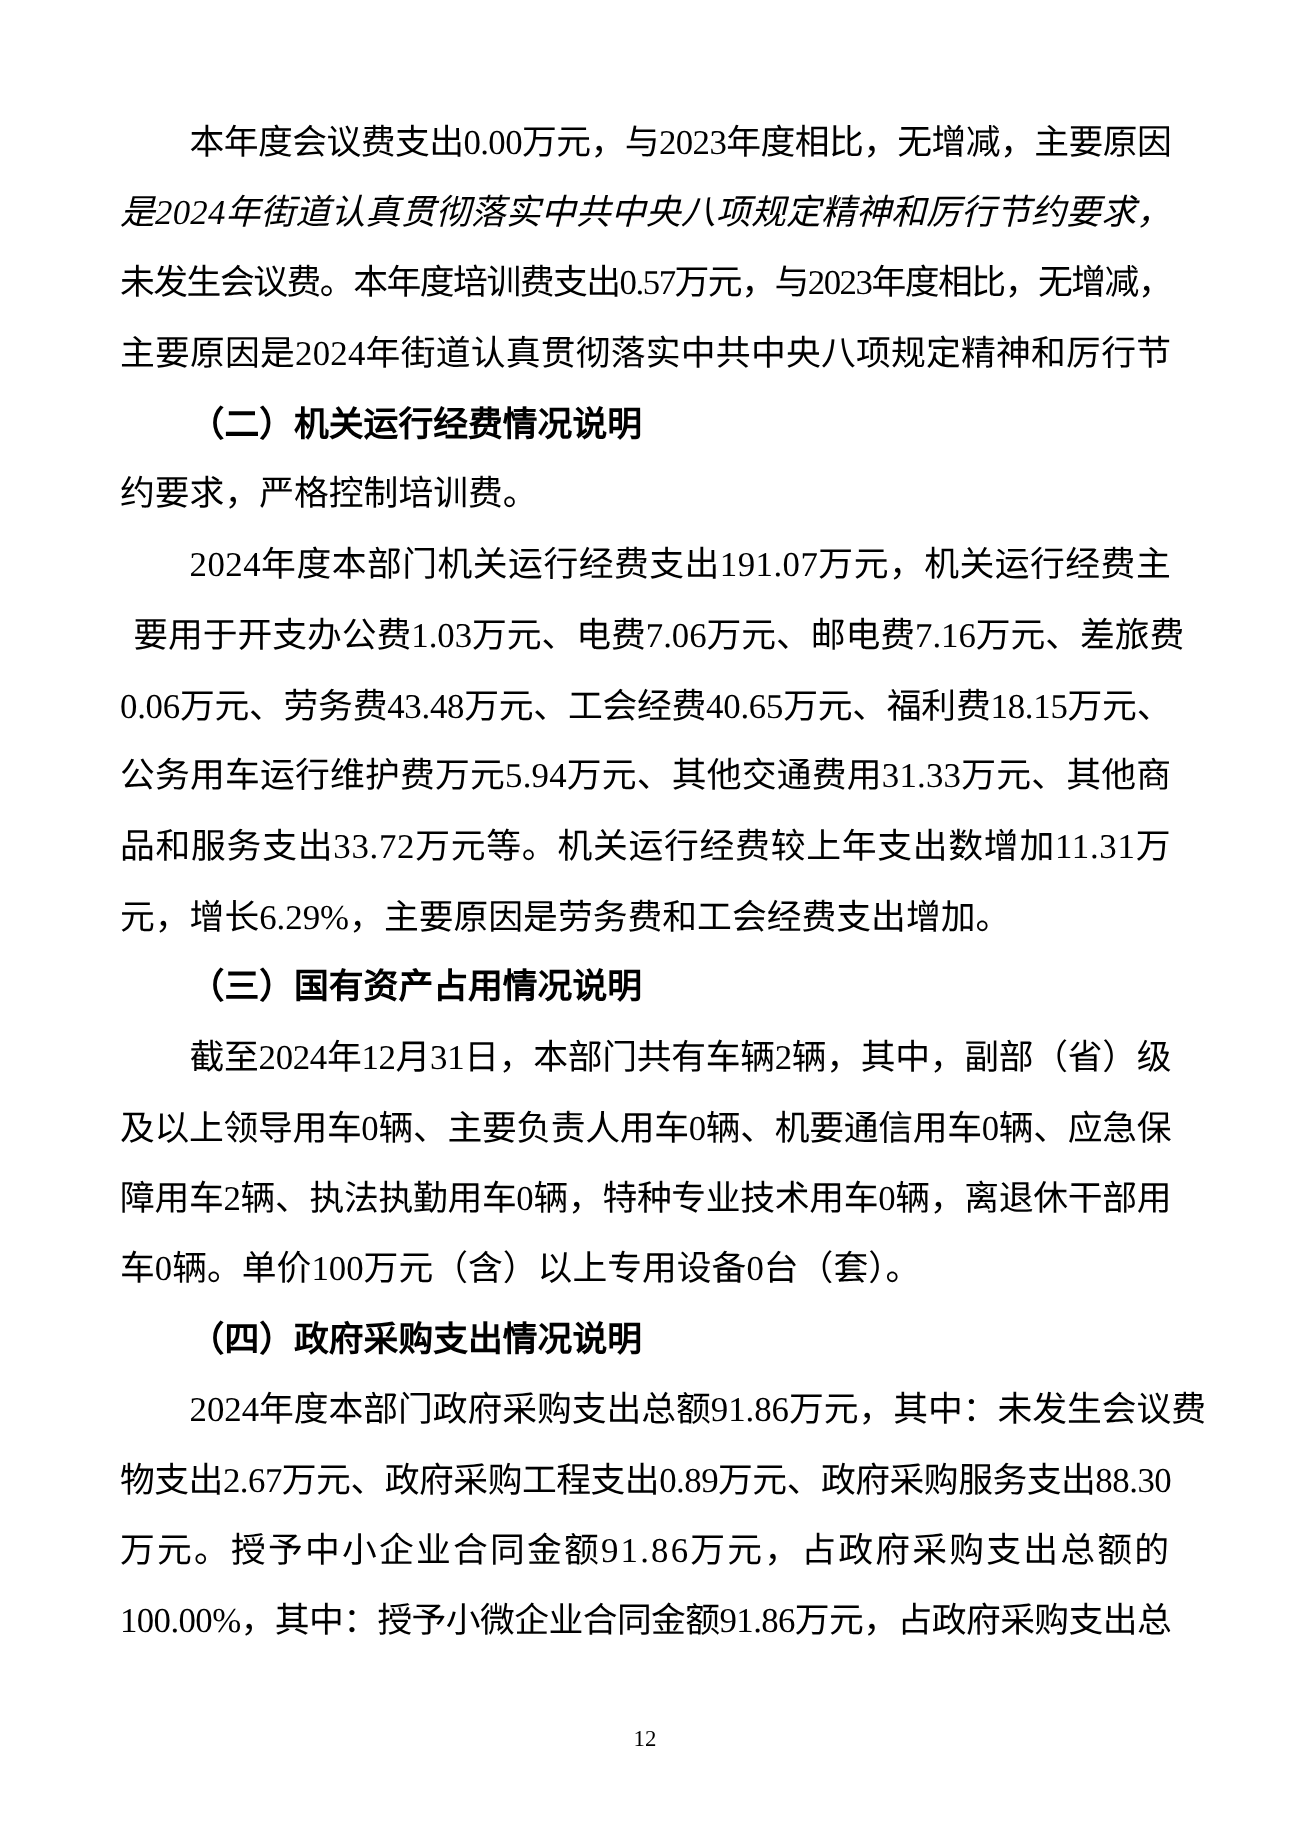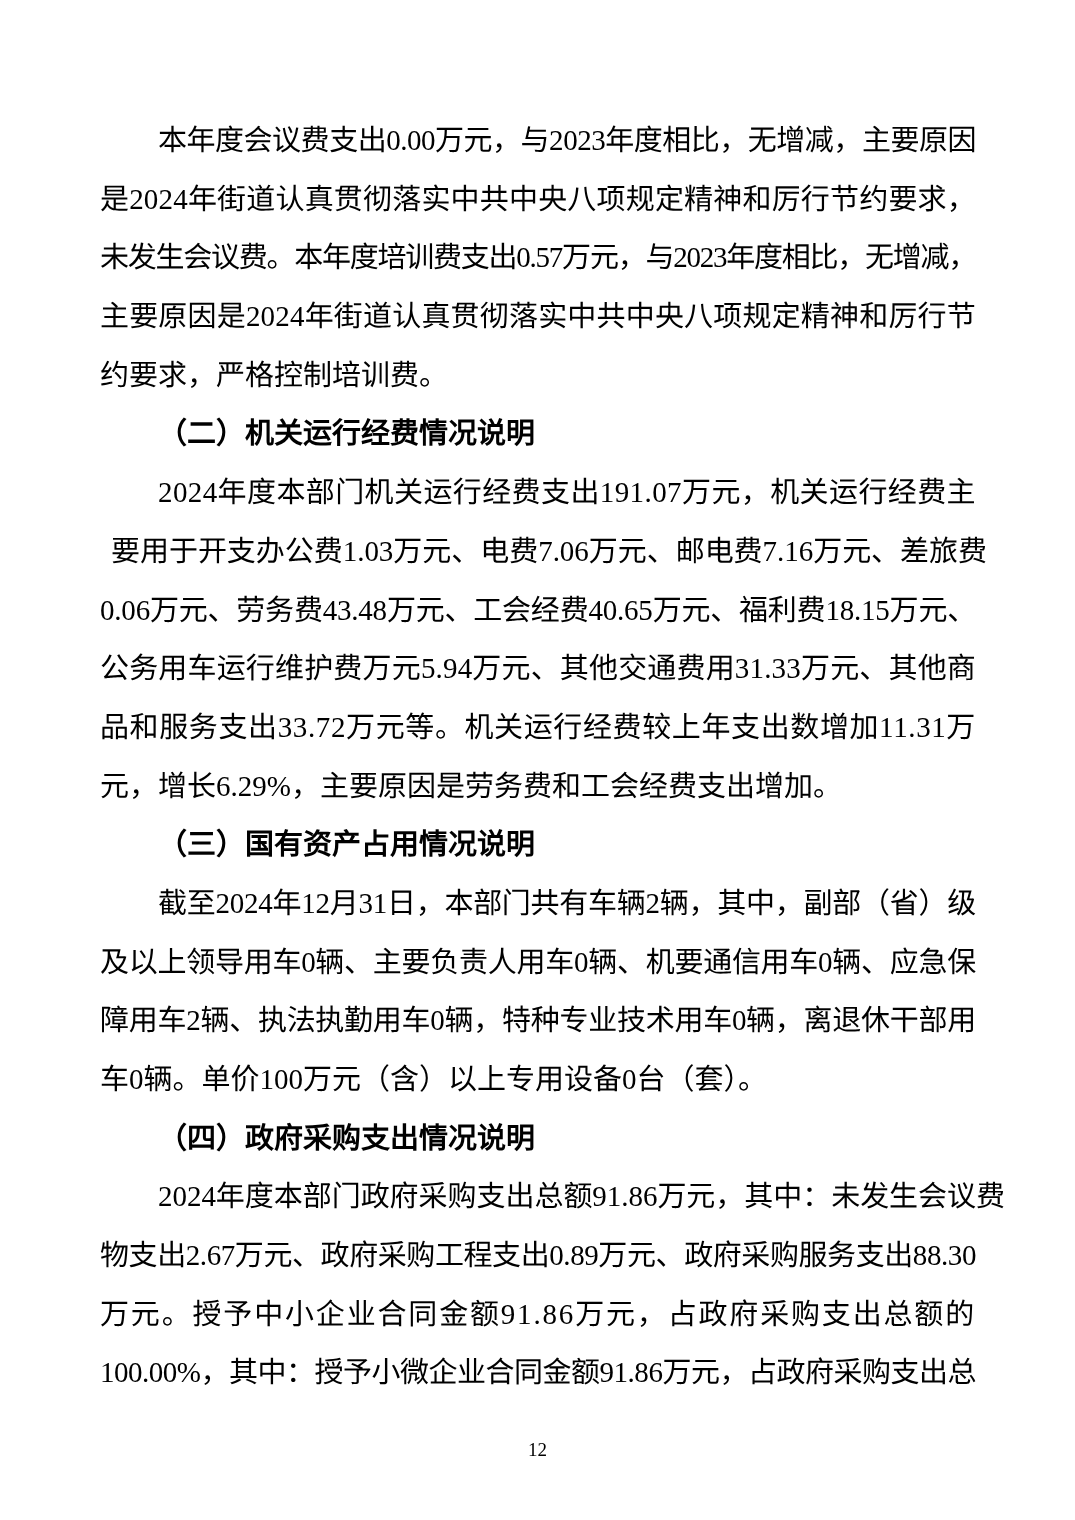--- a/index.html
+++ b/index.html
@@ -13,21 +13,21 @@
     overflow: hidden;
   }
   .page {
     position: absolute;
     inset: 0;
     background: #ffffff;
   }
   .text-block {
     position: absolute;
     left: 100px;
-    top: 111px;
+    top: 90px;
     width: 876px;
     font-size: 29px;
     line-height: 58.7px;
   }
   .line {
     height: 58.7px;
     white-space: nowrap;
     text-align: left;
   }
   .line.indent { text-indent: 58px; }
@@ -41,25 +41,25 @@
     font-size: 19px;
     line-height: 26px;
   }
 </style>
 </head>
 <body>
 
 <div class="page">
   <main class="text-block">
       <div class="line indent justify" style="letter-spacing: -0.477746px;"><span>本年度会议费支出0.00万元，与2023年度相比，无增减，主要原因</span></div>
-      <div class="line justify" style="letter-spacing: 0.187012px;"><span>是2024年街道认真贯彻落实中共中央八项规定精神和厉行节约要求，</span></div>
+      <div class="line justify" style="letter-spacing: 0.187012px; font-style: italic;"><span>是2024年街道认真贯彻落实中共中央八项规定精神和厉行节约要求，</span></div>
       <div class="line justify" style="letter-spacing: -1.24349px;"><span>未发生会议费。本年度培训费支出0.57万元，与2023年度相比，无增减，</span></div>
       <div class="line justify" style="letter-spacing: 0.187012px;"><span>主要原因是2024年街道认真贯彻落实中共中央八项规定精神和厉行节</span></div>
+      <div class="line heading indent">（二）机关运行经费情况说明</div>
       <div class="line">约要求，严格控制培训费。</div>
-      <div class="line heading indent">（二）机关运行经费情况说明</div>
       <div class="line indent justify" style="letter-spacing: 0.401042px;"><span>2024年度本部门机关运行经费支出191.07万元，机关运行经费主</span></div>
       <div class="line justify" style="letter-spacing: -0.0342061px; margin-left: 11px;"><span>要用于开支办公费1.03万元、电费7.06万元、邮电费7.16万元、差旅费</span></div>
       <div class="line justify" style="letter-spacing: -0.207698px;"><span>0.06万元、劳务费43.48万元、工会经费40.65万元、福利费18.15万元、</span></div>
       <div class="line justify" style="letter-spacing: 0.170982px;"><span>公务用车运行维护费万元5.94万元、其他交通费用31.33万元、其他商</span></div>
       <div class="line justify" style="letter-spacing: 0.616071px;"><span>品和服务支出33.72万元等。机关运行经费较上年支出数增加11.31万</span></div>
       <div class="line">元，增长6.29%，主要原因是劳务费和工会经费支出增加。</div>
       <div class="line heading indent">（三）国有资产占用情况说明</div>
       <div class="line indent justify" style="letter-spacing: -0.258049px;"><span>截至2024年12月31日，本部门共有车辆2辆，其中，副部（省）级</span></div>
       <div class="line justify" style="letter-spacing: -0.266113px;"><span>及以上领导用车0辆、主要负责人用车0辆、机要通信用车0辆、应急保</span></div>
       <div class="line justify" style="letter-spacing: -0.266113px;"><span>障用车2辆、执法执勤用车0辆，特种专业技术用车0辆，离退休干部用</span></div>

